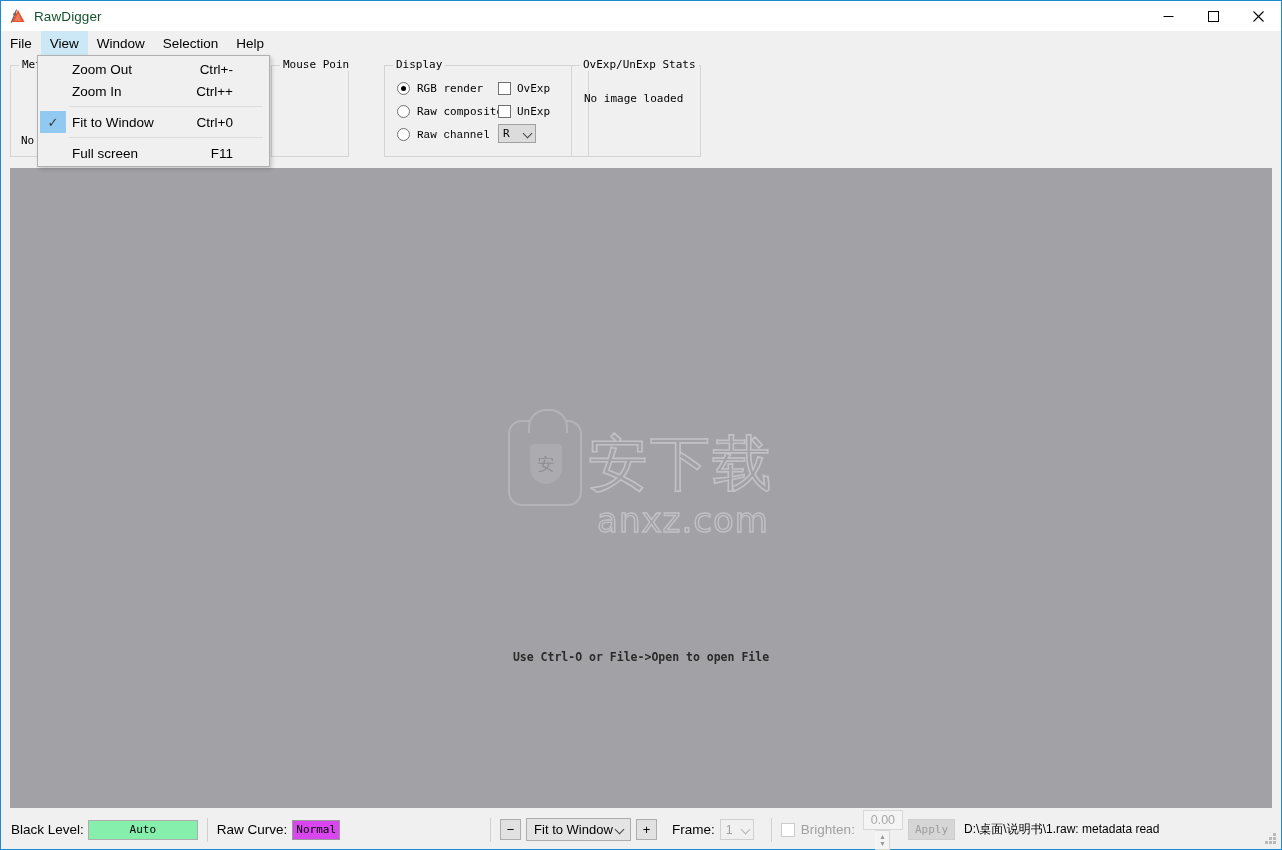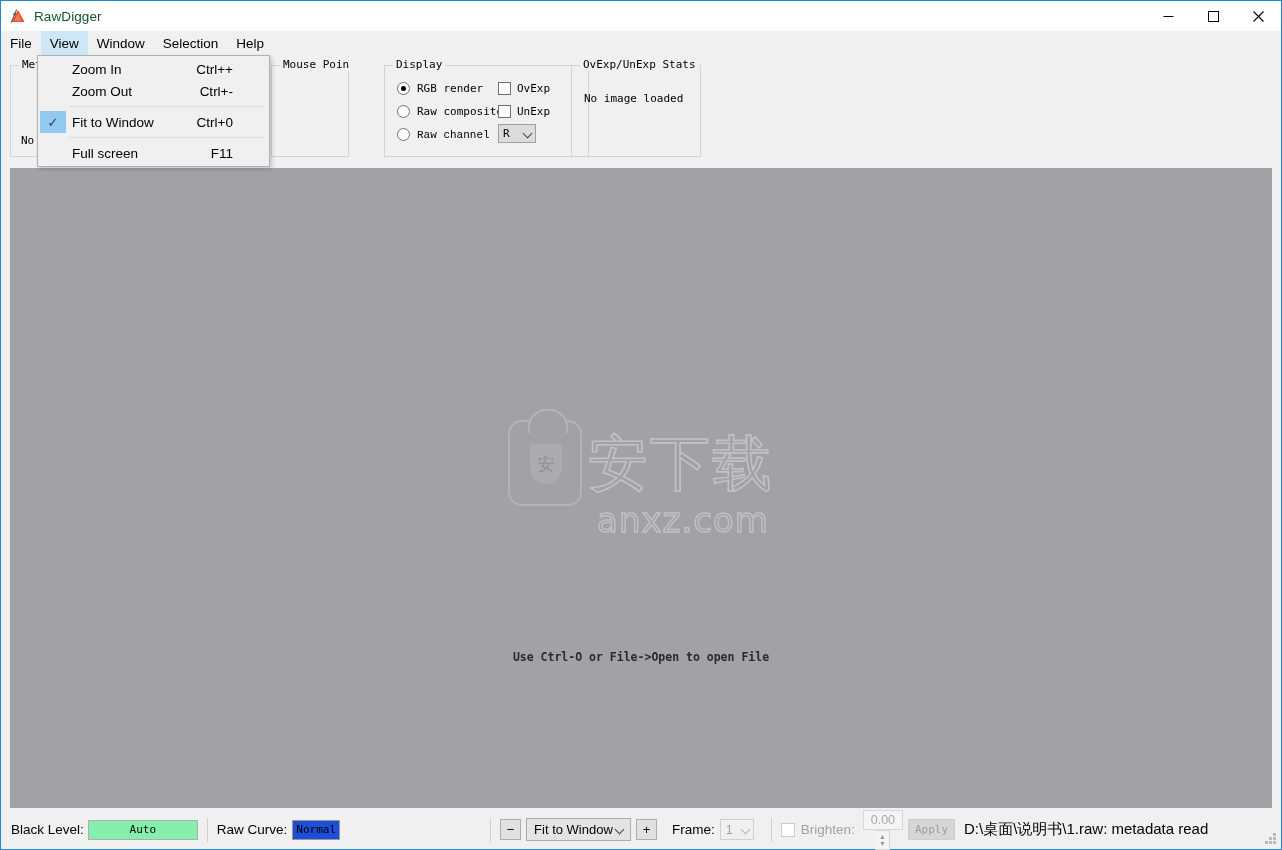--- a/index.html
+++ b/index.html
@@ -226,21 +226,21 @@
     border: 1px solid #adadad;
     background: #86efac;
     display: flex; align-items: center; justify-content: center;
     font-family: "DejaVu Sans Mono", monospace;
     font-size: 11px; color: #000;
     margin-left: 4px;
   }
   .curve-box {
     height: 20px;
     border: 1px solid #999;
-    background: #1d4ed8;
+    background: #d946ef;
     display: flex; align-items: center;
     padding: 0 3px;
     font-family: "DejaVu Sans Mono", monospace;
     font-size: 11px; color: #000;
     margin-left: 5px;
   }
   .sq-btn {
     width: 21px; height: 21px;
     border: 1px solid #adadad;
     background: #e1e1e1;
@@ -299,21 +299,21 @@
     height: 21px; padding: 0 6px;
     border: 1px solid #cdcdcd;
     background: #d6d6d6;
     display: flex; align-items: center;
     font-family: "DejaVu Sans Mono", monospace;
     font-size: 11px; color: #9c9c9c;
     margin-left: 5px;
   }
   .status-msg {
     margin-left: 9px;
-    font-size: 15px; color: #000;
+    font-size: 12px; color: #000;
     white-space: nowrap;
   }
   .grip {
     position: absolute; right: 4px; bottom: 4px;
     width: 12px; height: 12px;
   }
   .grip i {
     position: absolute; width: 3px; height: 3px; background: #b9b9b9;
   }
 
@@ -507,27 +507,27 @@
         <i style="left:8px; top:4px;"></i>
       <i style="left:0; top:8px;"></i>
         <i style="left:4px; top:8px;"></i>
         <i style="left:8px; top:8px;"></i>
     </div>
   </div>
 
   <div class="dropdown">
     <div class="dd-item">
       <span class="dd-check"></span>
+      <span class="dd-label">Zoom Out</span>
+      <span class="dd-accel">Ctrl+-</span>
+    </div>
+    <div class="dd-item">
+      <span class="dd-check"></span>
       <span class="dd-label">Zoom In</span>
       <span class="dd-accel">Ctrl++</span>
-    </div>
-    <div class="dd-item">
-      <span class="dd-check"></span>
-      <span class="dd-label">Zoom Out</span>
-      <span class="dd-accel">Ctrl+-</span>
     </div>
 
     <div class="dd-sep"></div>
 
     <div class="dd-item">
       <span class="dd-check on">✓</span>
       <span class="dd-label">Fit to Window</span>
       <span class="dd-accel">Ctrl+0</span>
     </div>
 

